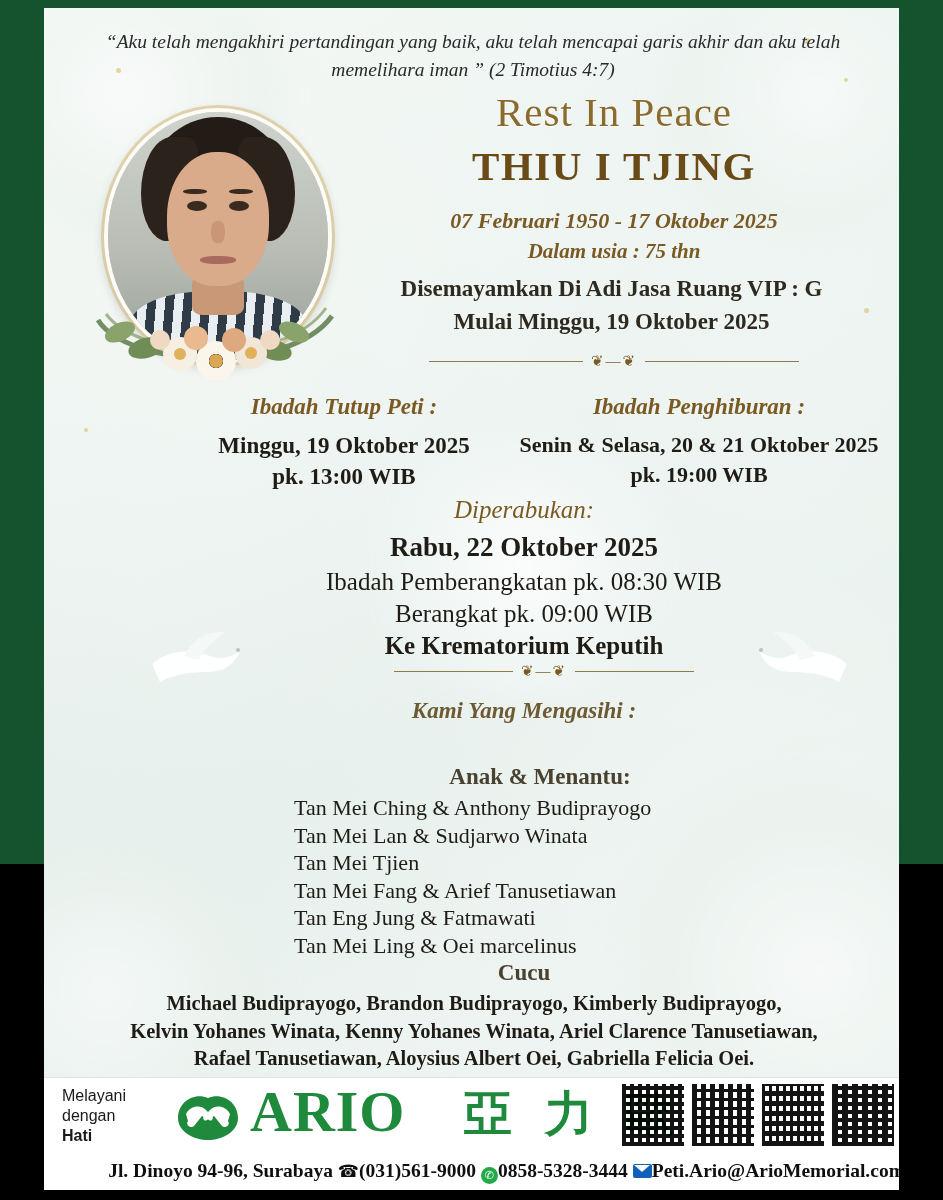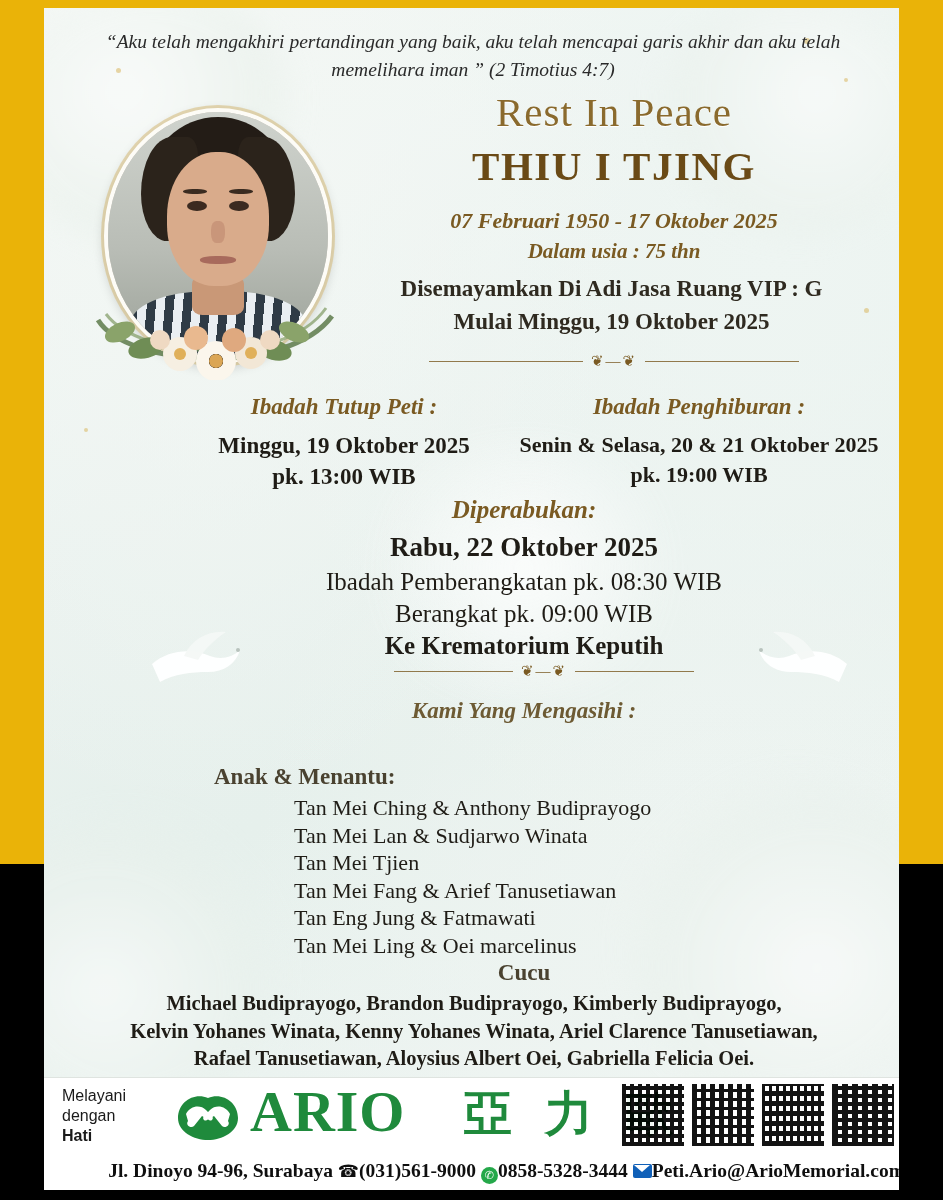--- a/index.html
+++ b/index.html
@@ -10,21 +10,21 @@
   body {
     width: 943px;
     height: 1200px;
     font-family: "Liberation Serif", serif;
     overflow: hidden;
   }
   .page {
     position: relative;
     width: 943px;
     height: 864px;
-    background: #eab308;
+    background: #14532d;
   }
   .card {
     position: absolute;
     left: 44px;
     top: 8px;
     width: 855px;
     height: 1182px;
     background:
       radial-gradient(ellipse at 18% 12%, #f3f7f4 0%, rgba(243,247,244,0) 45%),
       radial-gradient(ellipse at 85% 20%, #eef5f2 0%, rgba(238,245,242,0) 50%),
@@ -231,21 +231,21 @@
   .col-right .svc-line { font-size: 22px; }
 
   .crem-title {
     position: absolute;
     left: 170px;
     top: 488px;
     width: 620px;
     text-align: center;
     font-size: 25px;
     font-style: italic;
-    font-weight: bold;
+    font-weight: normal;
     color: #7a5a22;
   }
   .crem-date {
     position: absolute;
     left: 170px;
     top: 524px;
     width: 620px;
     text-align: center;
     font-size: 27px;
     font-weight: bold;
@@ -296,24 +296,24 @@
     left: 170px;
     top: 722px;
     width: 620px;
     text-align: center;
     font-size: 24px;
     color: #1f1c16;
   }
   .spouse b { font-weight: bold; }
   .children-head {
     position: absolute;
-    left: 170px;
+    left: 186px;
     top: 756px;
     width: 620px;
-    text-align: left;
+    text-align: center;
     font-size: 23px;
     font-weight: bold;
     color: #4a4230;
   }
   .children {
     position: absolute;
     left: 200px;
     top: 786px;
     width: 560px;
     text-align: left;

